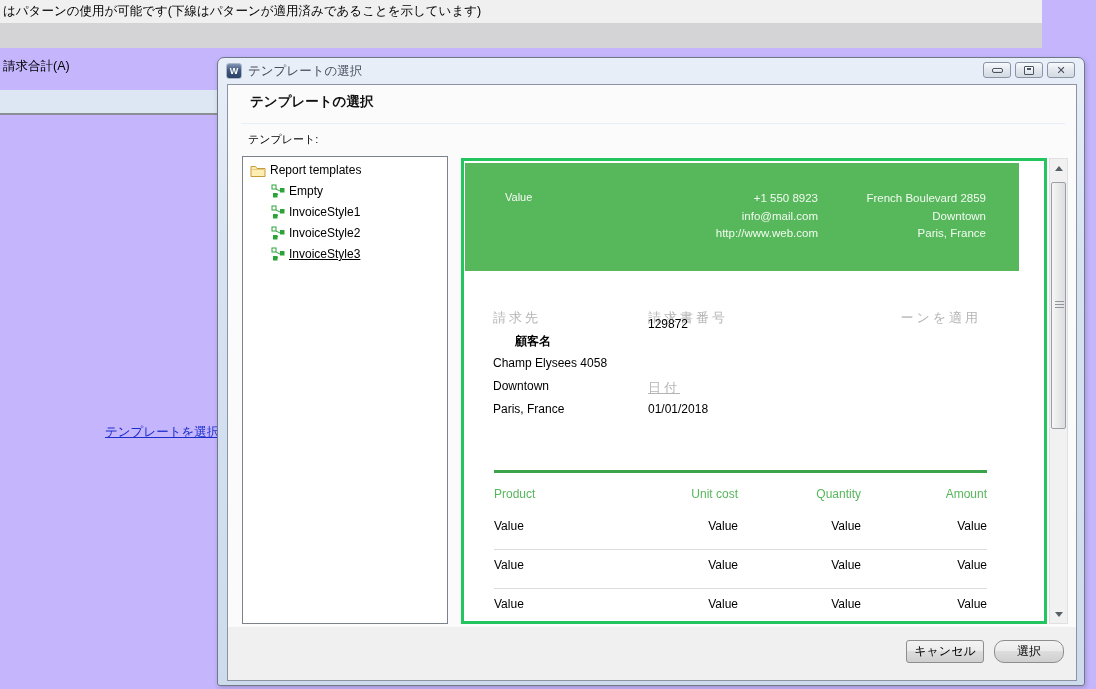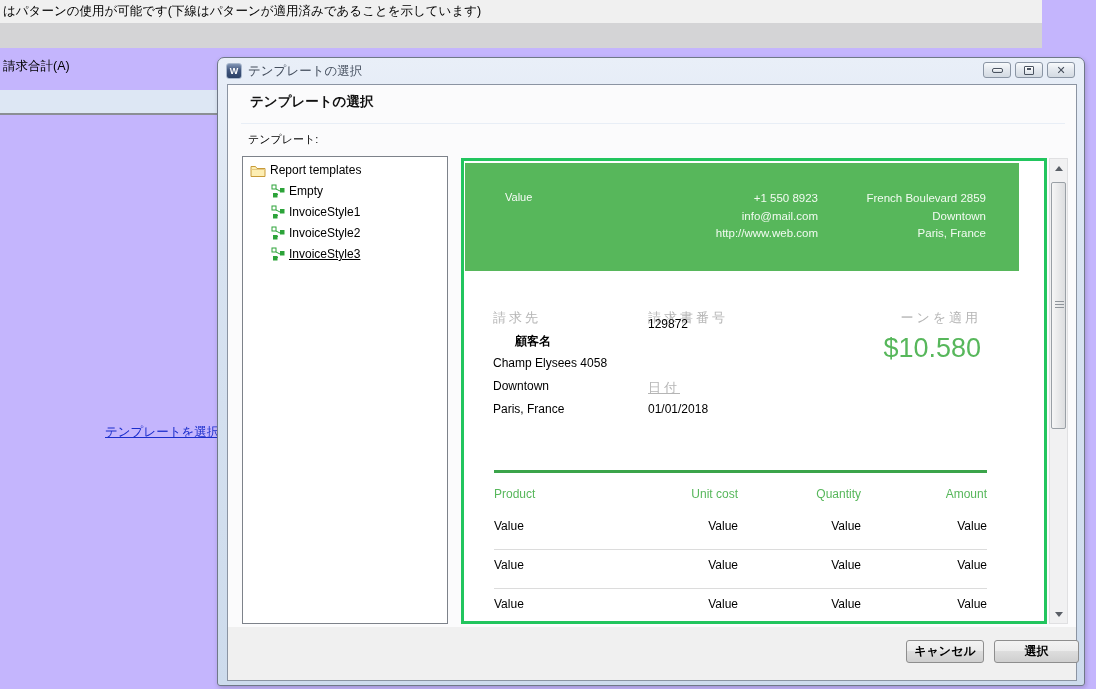--- a/index.html
+++ b/index.html
@@ -57,23 +57,23 @@
   .tri-down { width:0; height:0; border-left:4px solid transparent; border-right:4px solid transparent; border-top:5px solid #5a5f66; }
   .sb-thumb { position:absolute; left:1px; top:23px; width:15px; height:247px; border:1px solid #9aa0a6; border-radius:2px;
               background:linear-gradient(90deg,#f6f6f6,#dcdddf); cursor:pointer; }
   .sb-grip { position:absolute; left:3px; top:118px; width:9px; height:7px;
              background:repeating-linear-gradient(#8f959b 0 1px, transparent 1px 3px); }
 
   
   .dlg-footer { position:absolute; left:0; top:542px; width:100%; height:53px; background:#f0f0f0; }
   .btn { position:absolute; height:23px; border:1px solid #8e8e8e; border-radius:3px; font-size:12px; color:#000;
          background:linear-gradient(#f3f3f3 0%, #ebebeb 49%, #dddddd 50%, #cfcfcf 100%);
-         display:flex; align-items:center; justify-content:center; cursor:pointer;font-weight:bold; }
+         display:flex; align-items:center; justify-content:center; cursor:pointer; }
   .btn-cancel { left:678px; top:13px; width:78px; }
-  .btn-select { left:766px; top:13px; width:85px; }
+  .btn-select { left:766px; top:13px; width:70px;border-radius:10px; }
 
   
   .inv-header { position:absolute; left:1px; top:2px; width:554px; height:108px; background:#57b75b; color:#fff; }
   .inv-value-small { position:absolute; left:40px; top:28px; font-size:11px; color:rgba(255,255,255,.95); }
   .inv-title { position:absolute; left:38px; top:40px; font-size:27px; font-weight:bold; letter-spacing:2px; }
   .inv-contact { position:absolute; top:27px; right:201px; text-align:right; font-size:11.5px; line-height:17.5px; color:#f2fbf1; }
   .inv-address { position:absolute; top:27px; right:33px;  text-align:right; font-size:11.5px; line-height:17.5px; color:#f2fbf1; }
 
   .inv-lab { position:absolute; font-size:13px; color:#b5b5b5; letter-spacing:3px; white-space:nowrap; }
   .inv-val { position:absolute; font-size:12px; color:#000; white-space:nowrap; }
@@ -185,21 +185,20 @@
             <div>Paris, France</div>
           </div>
         </div>
 
         <div class="inv-lab" style="left:29px; top:148px;">請求先</div>
         <div class="inv-lab" style="left:184px; top:148px;">請求書番号</div>
         <div class="inv-lab" style="right:63px; top:148px;">ーンを適用</div>
 
         <div class="inv-val" style="left:29px; top:172px; font-weight:bold;margin-left:22px;">顧客名</div>
         <div class="inv-val" style="left:184px; top:156px;">129872</div>
-        <div class="inv-total">$10.580</div>
 
         <div class="inv-val" style="left:29px; top:195px;">Champ Elysees 4058</div>
         <div class="inv-val" style="left:29px; top:218px;">Downtown</div>
         <div class="inv-lab" style="left:184px; top:218px;text-decoration:underline;">日付</div>
         <div class="inv-val" style="left:29px; top:241px;">Paris, France</div>
         <div class="inv-val" style="left:184px; top:241px;">01/01/2018</div>
 
         <div class="inv-rule"></div>
 
         <div class="inv-grid hdr" style="top:326px;">

